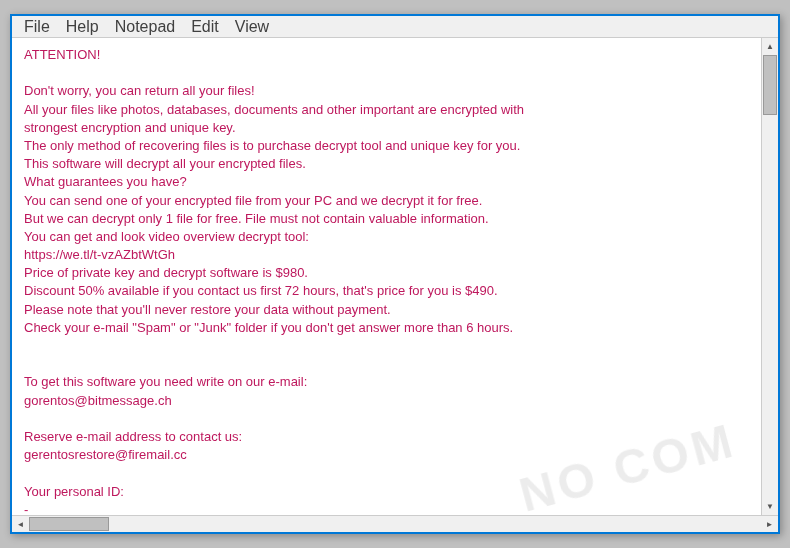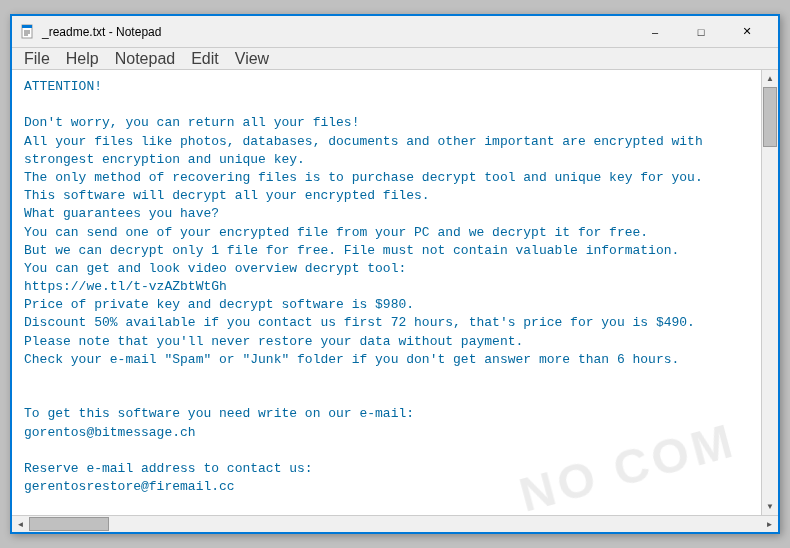--- a/index.html
+++ b/index.html
@@ -96,24 +96,24 @@
     .content-area {
       flex: 1;
       display: flex;
       overflow: hidden;
       position: relative;
     }
 
     .text-content {
       flex: 1;
       padding: 8px 12px;
-      font-family: Liberation Mono, monospace;
+      font-family: Liberation Sans, sans-serif;
       font-size: 13px;
       line-height: 1.4;
-      color: #0369a1;
+      color: #be185d;
       overflow-y: auto;
       overflow-x: auto;
       white-space: pre;
       background: #fff;
     }
 
     .scrollbar-v {
       width: 17px;
       background: #f0f0f0;
       border-left: 1px solid #ccc;
@@ -199,37 +199,20 @@
       pointer-events: none;
       font-family: Arial, sans-serif;
       letter-spacing: 4px;
     }
   </style>
 </head>
 <body>
 
 <div class="window">
 
-  <div class="title-bar">
-    <div class="title-bar-icon">
-      <svg viewBox="0 0 16 16" xmlns="http://www.w3.org/2000/svg">
-        <rect x="2" y="1" width="10" height="13" fill="#fff" stroke="#999" stroke-width="1"></rect>
-        <rect x="2" y="1" width="10" height="3" fill="#0078d7"></rect>
-        <line x1="4" y1="7" x2="10" y2="7" stroke="#666" stroke-width="1"></line>
-        <line x1="4" y1="9" x2="10" y2="9" stroke="#666" stroke-width="1"></line>
-        <line x1="4" y1="11" x2="8" y2="11" stroke="#666" stroke-width="1"></line>
-      </svg>
-    </div>
-    <span class="title-bar-text">_readme.txt - Notepad</span>
-    <div class="title-bar-controls">
-      <button class="title-bar-btn">–</button>
-      <button class="title-bar-btn">□</button>
-      <button class="title-bar-btn close-btn">✕</button>
-    </div>
-  </div>
 
   <div class="menu-bar">
     <span class="menu-item">File</span>
     <span class="menu-item">Help</span>
     <span class="menu-item">Notepad</span>
     <span class="menu-item">Edit</span>
     <span class="menu-item">View</span>
   </div>
 
   <div class="content-area">

